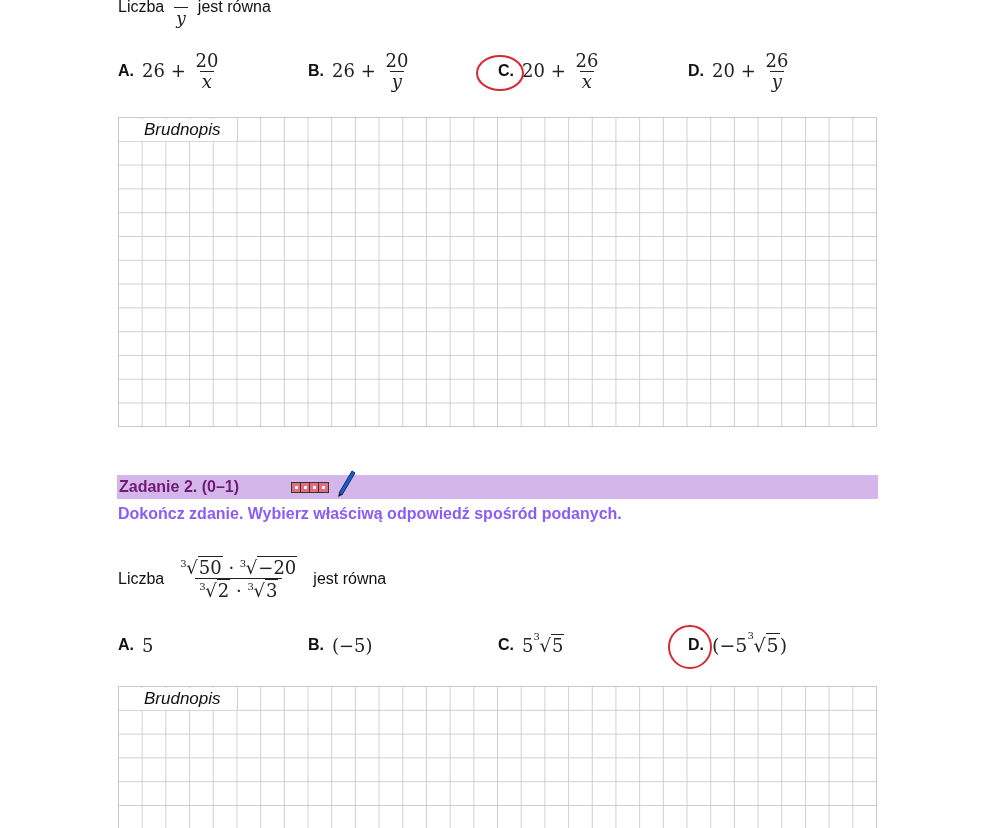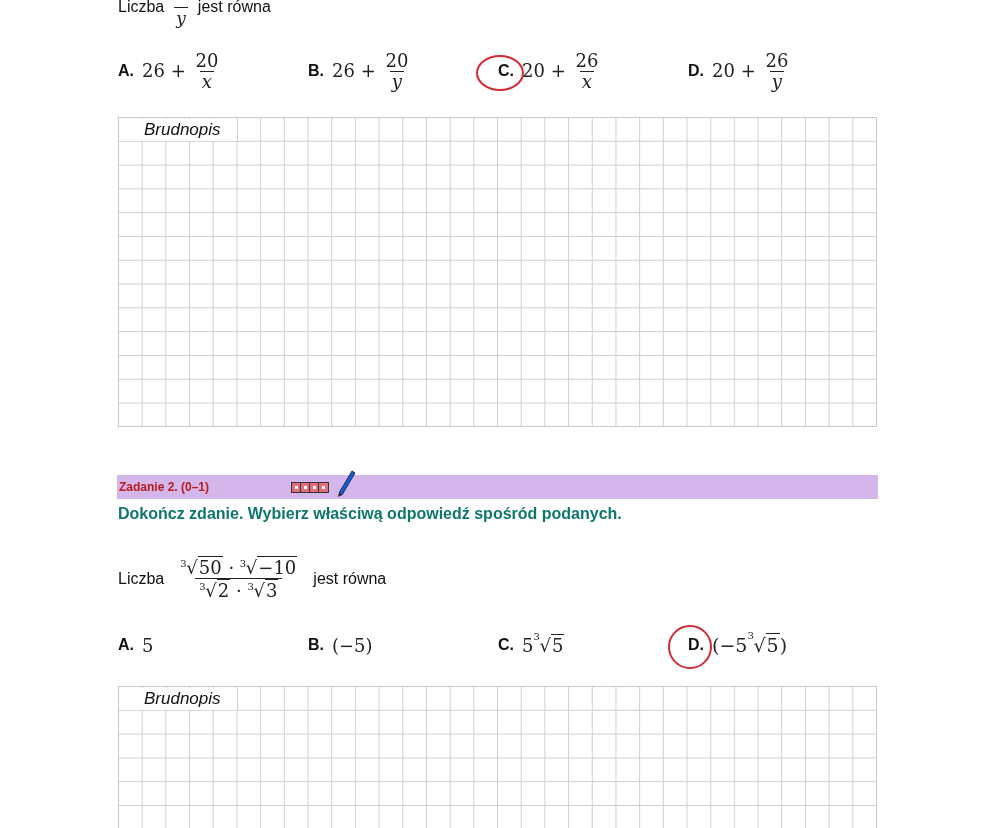--- a/index.html
+++ b/index.html
@@ -25,27 +25,27 @@
       linear-gradient(to bottom, #cfcfcf 1px, transparent 1px);
     background-size: 23.7px 23.8px;
     background-position: -1px -1px;
   }
   .brudnopis-label { position: absolute; left: 1px; top: 1px; width: 118px; height: 22px;
     background: #fff; font-style: italic; font-size: 17px; padding-left: 24px; line-height: 22px;
     border-right: 1px solid #cfcfcf; box-sizing: border-box; color: #111; }
 
   .task-bar { position: absolute; left: 117px; top: 475px; width: 761px; height: 24px;
     background: #d5b6ea; }
-  .task-title { position: absolute; left: 2px; top: 2px; font-size: 12px; font-weight: bold; color: #b91c1c; line-height: 20px; }
+  .task-title { position: absolute; left: 2px; top: 2px; font-size: 16px; font-weight: bold; color: #701a75; line-height: 20px; }
   .marks { position: absolute; left: 174px; top: 7px; display: flex; border: 1px solid #333; background:#e06a78; }
   .marks span { width: 9px; height: 9px; border-right: 1px solid #333; position: relative; box-sizing: border-box; background: #e36d7b; }
   .marks span:last-child { border-right: none; }
   .marks span::after { content: ""; position: absolute; left: 3px; top: 3px; width: 3px; height: 3px; background: #fff; }
 
-  .instruction { position: absolute; left: 118px; top: 505px; font-size: 16px; font-weight: bold; color: #0f766e; }
+  .instruction { position: absolute; left: 118px; top: 505px; font-size: 16px; font-weight: bold; color: #8b5cf6; }
 
   .circle { position: absolute; border: 2.2px solid #d42a35; border-radius: 50%; box-sizing: border-box; }
 
   .root { display: inline-block; position: relative; }
   .root .idx { position: absolute; font-size: 10px; top: -4px; left: 0px; }
   .root .rad { padding-left: 6px; }
   .root .body { border-top: 1.2px solid #222; padding: 0 1px; }
 </style>
 </head>
 <body>
@@ -120,21 +120,21 @@
 </div>
 
 <div class="instruction">Dokończ zdanie. Wybierz właściwą odpowiedź spośród podanych.</div>
 
 <div class="abs" style="left:118px; top:550px; height:58px; display:flex; align-items:center; gap:10px; font-size:16px;">
   <span>Liczba</span>
   <span class="frac math" style="font-size:18px;">
     <span class="num" style="padding:0 4px;">
       <span class="root"><span class="idx">3</span><span class="rad">√</span><span class="body">50</span></span>
       <span>·</span>
-      <span class="root"><span class="idx">3</span><span class="rad">√</span><span class="body">−10</span></span>
+      <span class="root"><span class="idx">3</span><span class="rad">√</span><span class="body">−20</span></span>
     </span>
     <span class="den" style="padding:2px 4px 0;">
       <span class="root"><span class="idx">3</span><span class="rad">√</span><span class="body">2</span></span>
       <span>·</span>
       <span class="root"><span class="idx">3</span><span class="rad">√</span><span class="body">3</span></span>
     </span>
   </span>
   <span>jest równa</span>
 </div>
 

